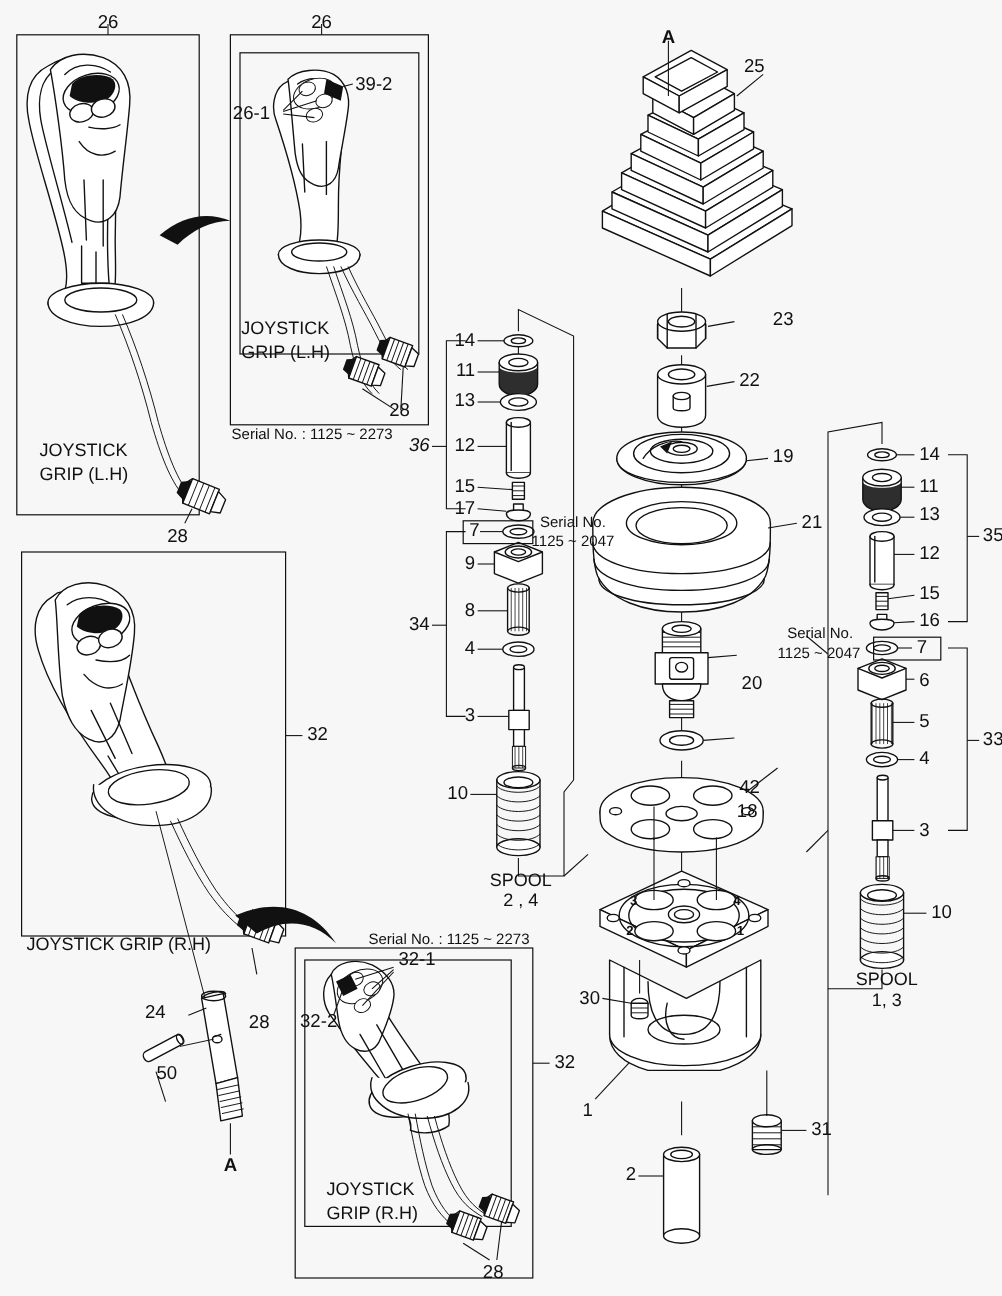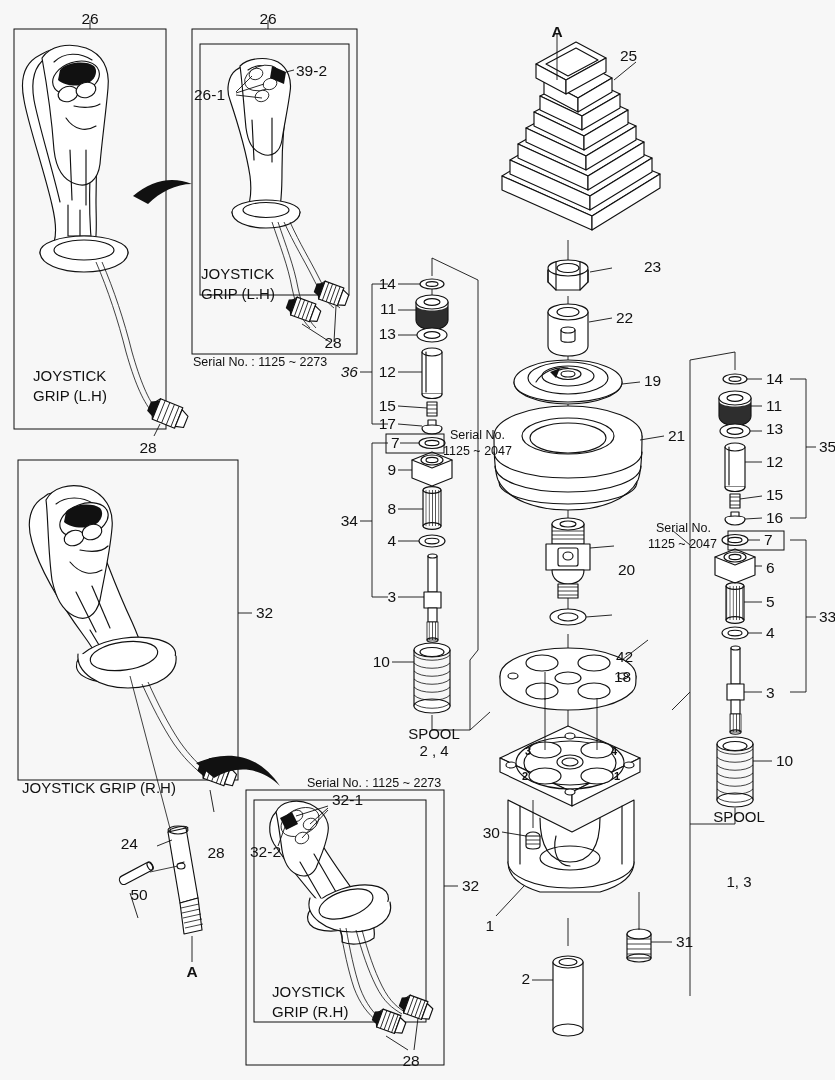--- a/index.html
+++ b/index.html
@@ -677,21 +677,21 @@
 <div class="lbl num ctr" style="left:139px;top:886px;">50</div>
 
 <div class="lbl small" style="left:450px;top:428px;">Serial No.</div>
 <div class="lbl small" style="left:443px;top:444px;">1125 ~ 2047</div>
 <div class="lbl small" style="left:656px;top:521px;">Serial No.</div>
 <div class="lbl small" style="left:648px;top:537px;">1125 ~ 2047</div>
 
 <div class="lbl ctr" style="left:434px;top:726px;">SPOOL</div>
 <div class="lbl ctr" style="left:434px;top:743px;">2 , 4</div>
 <div class="lbl ctr" style="left:739px;top:809px;">SPOOL</div>
-<div class="lbl ctr" style="left:739px;top:826px;margin-top:48px;">1, 3</div>
+<div class="lbl ctr" style="left:739px;top:826px;">1, 3</div>
 
 <div class="lbl num rt" style="left:396px;top:275px;">14</div>
 <div class="lbl num rt" style="left:396px;top:300px;">11</div>
 <div class="lbl num rt" style="left:396px;top:325px;">13</div>
 <div class="lbl num rt" style="left:396px;top:363px;">12</div>
 <div class="lbl num rt" style="left:396px;top:397px;">15</div>
 <div class="lbl num rt" style="left:396px;top:415px;">17</div>
 <div class="lbl num" style="left:391px;top:434px;">7</div>
 <div class="lbl num rt" style="left:396px;top:461px;">9</div>
 <div class="lbl num rt" style="left:396px;top:500px;">8</div>

